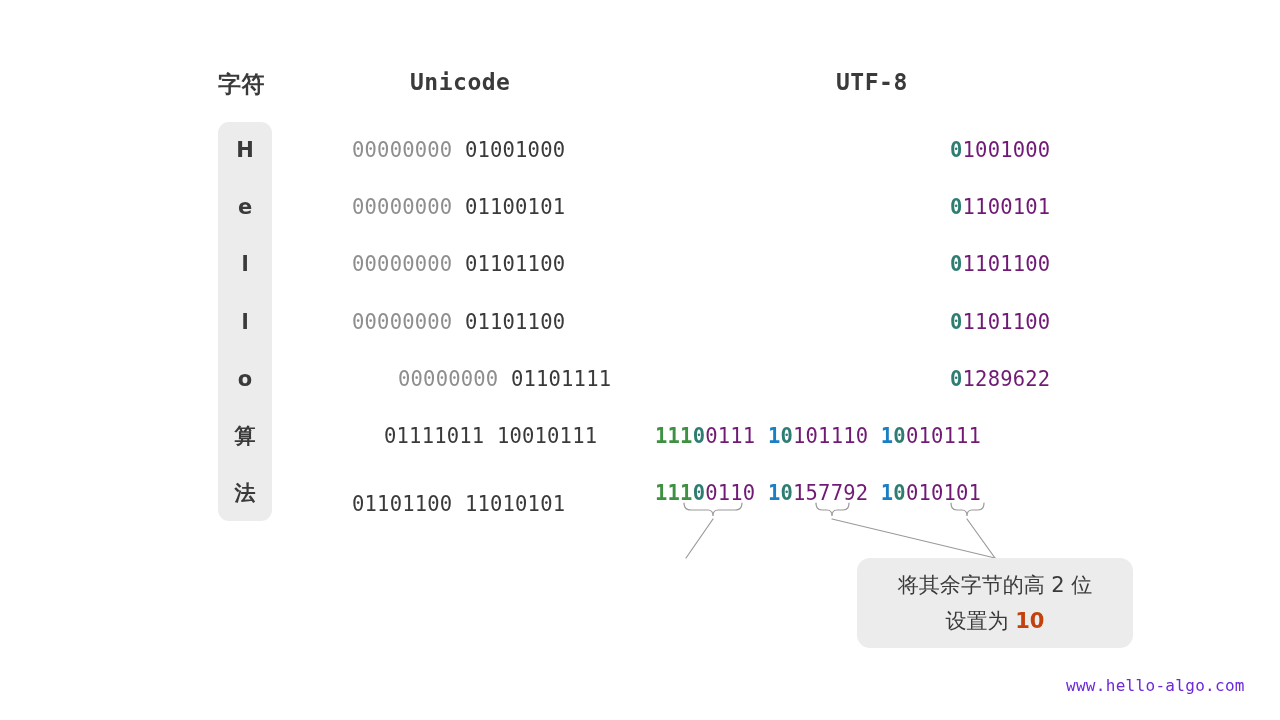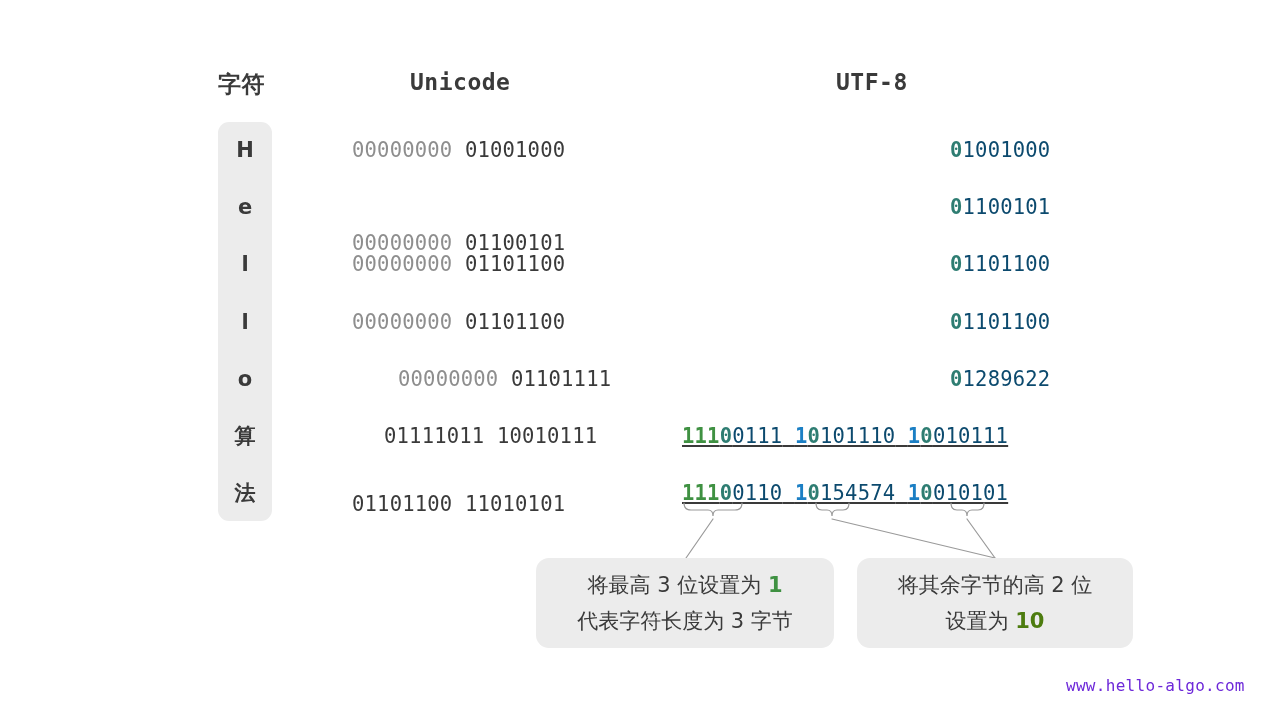--- a/index.html
+++ b/index.html
@@ -70,25 +70,25 @@
     white-space: pre;
     color: #3a3a3a;
     letter-spacing: 0.2px;
   }
   .uni { left: 352px; }
   .uni .pad { color: #8e8e8e; }
   .uni .val { color: #3a3a3a; }
 
   .utf { }
   .utf.ascii { left: 950px; }
-  .utf.three { left: 682px; text-decoration: underline; }
+  .utf.three { left: 655px; }
   .utf .g    { color: #3f9142; font-weight: bold; }
   .utf .t    { color: #2e7d72; font-weight: bold; }
   .utf .b    { color: #1b7fc4; font-weight: bold; }
-  .utf .d    { color: #0c4a6e; }
+  .utf .d    { color: #701a75; }
 
   
   #connectors {
     position: absolute;
     left: 0; top: 0;
     width: 1280px;
     height: 720px;
     pointer-events: none;
   }
 
@@ -103,21 +103,21 @@
     justify-content: center;
     font-family: "DejaVu Sans", sans-serif;
     font-size: 21px;
     color: #3a3a3a;
     line-height: 36px;
     white-space: nowrap;
   }
   #callout-left  { left: 536px; top: 558px; width: 298px; height: 90px; }
   #callout-right { left: 857px; top: 558px; width: 276px; height: 90px; }
   .callout .hl-green { color: #3f9142; font-weight: bold; }
-  .callout .hl-blue  { color: #4d7c0f; font-weight: bold; }
+  .callout .hl-blue  { color: #c2410c; font-weight: bold; }
 
   
   #watermark {
     position: absolute;
     left: 1066px;
     top: 676px;
     font-family: "DejaVu Sans Mono", "Liberation Mono", monospace;
     font-size: 16px;
     color: #6d28d9;
     white-space: nowrap;
@@ -133,60 +133,56 @@
   <div class="col-header" id="hdr-unicode">Unicode</div>
   <div class="col-header" id="hdr-utf8">UTF-8</div>
 
   <div id="char-panel"></div>
 
   <div id="rows-layer">
       <div class="char-cell" style="top: 138px;">H</div>
       <div class="bin uni" style="top: 138px; text-align: center;"><span class="pad">00000000 </span><span class="val">01001000</span></div>
       <div class="bin utf ascii" style="top: 138px;"><span class="t">0</span><span class="d">1001000</span></div>
       <div class="char-cell" style="top: 195px;">e</div>
-      <div class="bin uni" style="top: 195px; margin-top: 36px;"><span class="pad">00000000 </span><span class="val">01100101</span></div>
+      <div class="bin uni" style="top: 195px;"><span class="pad">00000000 </span><span class="val">01100101</span></div>
       <div class="bin utf ascii" style="top: 195px;"><span class="t">0</span><span class="d">1100101</span></div>
       <div class="char-cell" style="top: 252px;">l</div>
       <div class="bin uni" style="top: 252px;"><span class="pad">00000000 </span><span class="val">01101100</span></div>
       <div class="bin utf ascii" style="top: 252px;"><span class="t">0</span><span class="d">1101100</span></div>
       <div class="char-cell" style="top: 310px;">l</div>
       <div class="bin uni" style="top: 310px;"><span class="pad">00000000 </span><span class="val">01101100</span></div>
       <div class="bin utf ascii" style="top: 310px;"><span class="t">0</span><span class="d">1101100</span></div>
       <div class="char-cell" style="top: 367px;">o</div>
       <div class="bin uni" style="top: 367px; margin-left: 46px;"><span class="pad">00000000 </span><span class="val">01101111</span></div>
       <div class="bin utf ascii" style="top: 367px;"><span class="t">0</span><span class="d">1289622</span></div>
       <div class="char-cell" style="top: 424px;">算</div>
       <div class="bin uni" style="top: 424px; margin-left: 32px;"><span class="val">01111011 10010111</span></div>
       <div class="bin utf three" style="top: 424px;"><span class="g">111</span><span class="t">0</span><span class="d">0111</span><span class="d"> </span><span class="b">1</span><span class="t">0</span><span class="d">101110</span><span class="d"> </span><span class="b">1</span><span class="t">0</span><span class="d">010111</span></div>
       <div class="char-cell" style="top: 481px;">法</div>
       <div class="bin uni" style="top: 492px;"><span class="val">01101100 11010101</span></div>
-      <div class="bin utf three" style="top: 481px;"><span class="g">111</span><span class="t">0</span><span class="d">0110</span><span class="d"> </span><span class="b">1</span><span class="t">0</span><span class="d">154574</span><span class="d"> </span><span class="b">1</span><span class="t">0</span><span class="d">010101</span></div>
+      <div class="bin utf three" style="top: 481px;"><span class="g">111</span><span class="t">0</span><span class="d">0110</span><span class="d"> </span><span class="b">1</span><span class="t">0</span><span class="d">157792</span><span class="d"> </span><span class="b">1</span><span class="t">0</span><span class="d">010101</span></div>
     </div>
 
   <svg id="connectors" viewBox="0 0 1280 720">
     <g fill="none" stroke="#9a9a9a" stroke-width="1.2" stroke-linecap="round">
 
       <path d="M684,503 q0,7 7,7 L708,510 q5,0 5,6 q0,-6 5,-6 L735,510 q7,0 7,-7"></path>
 
       <path d="M713,519 L686,558"></path>
 
       <path d="M816,503 q0,7 6,7 L827,510 q5,0 5,6 q0,-6 5,-6 L843,510 q6,0 6,-7"></path>
 
       <path d="M832,519 L995,558"></path>
 
       <path d="M951,503 q0,7 6,7 L962,510 q5,0 5,6 q0,-6 5,-6 L978,510 q6,0 6,-7"></path>
 
       <path d="M967,519 L995,558"></path>
     </g>
   </svg>
 
-  <div class="callout" id="callout-left">
-    <div><span>将最高 3 位设置为 </span><span class="hl-green">1</span></div>
-    <div>代表字符长度为 3 字节</div>
-  </div>
 
   <div class="callout" id="callout-right">
     <div>将其余字节的高 2 位</div>
     <div><span>设置为 </span><span class="hl-blue">10</span></div>
   </div>
 
   <div id="watermark">www.hello-algo.com</div>
 
 </div>
 

